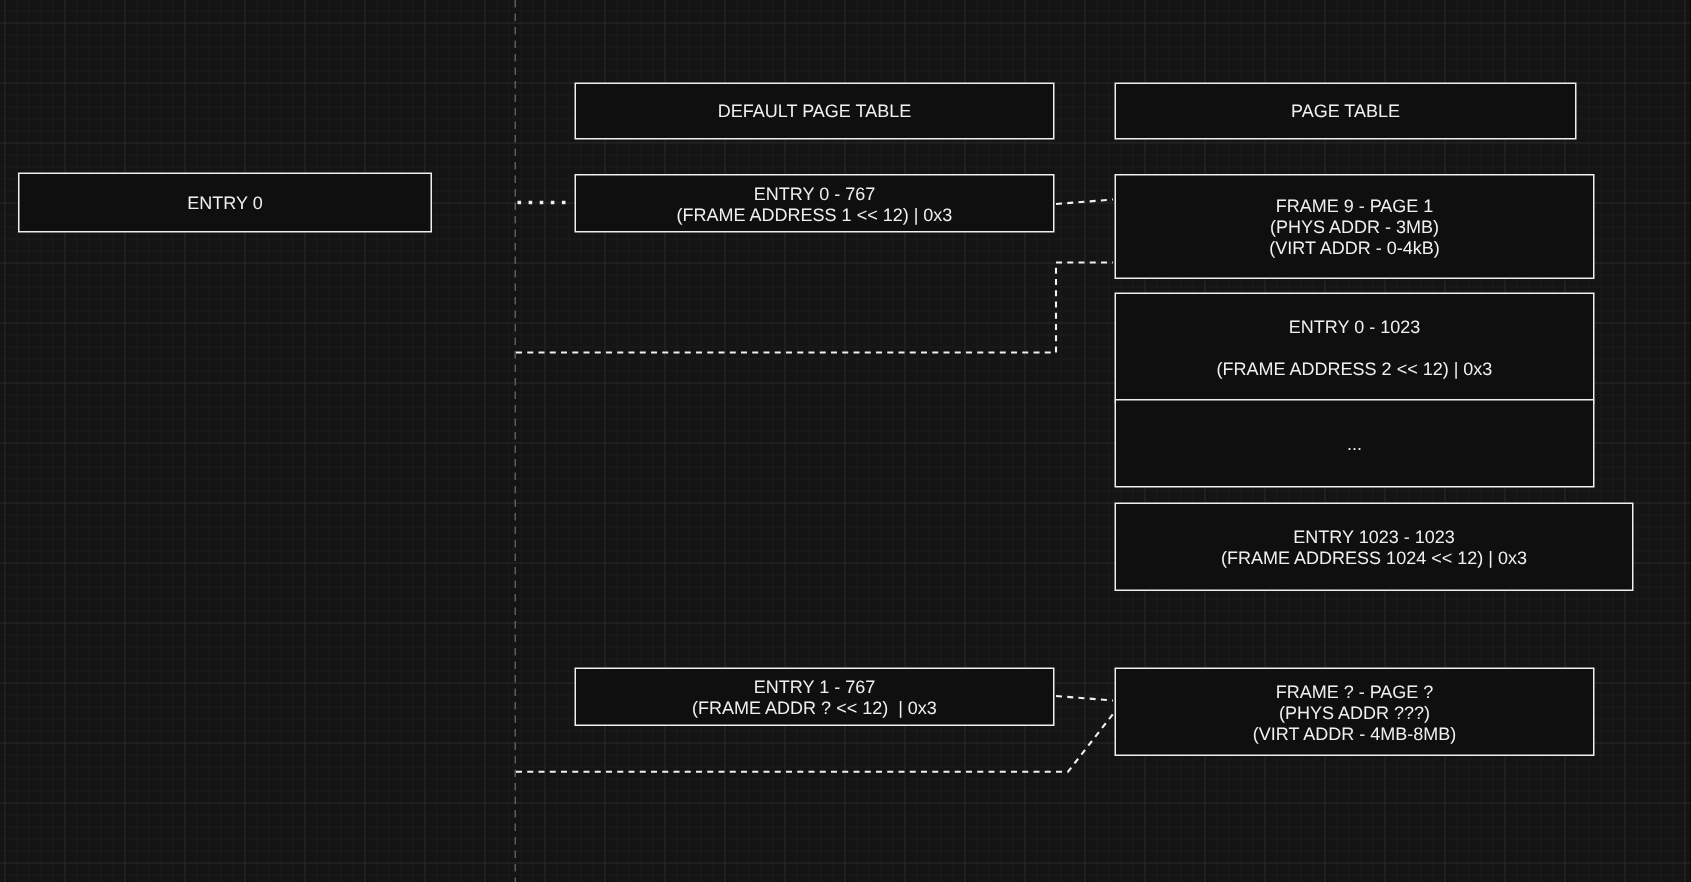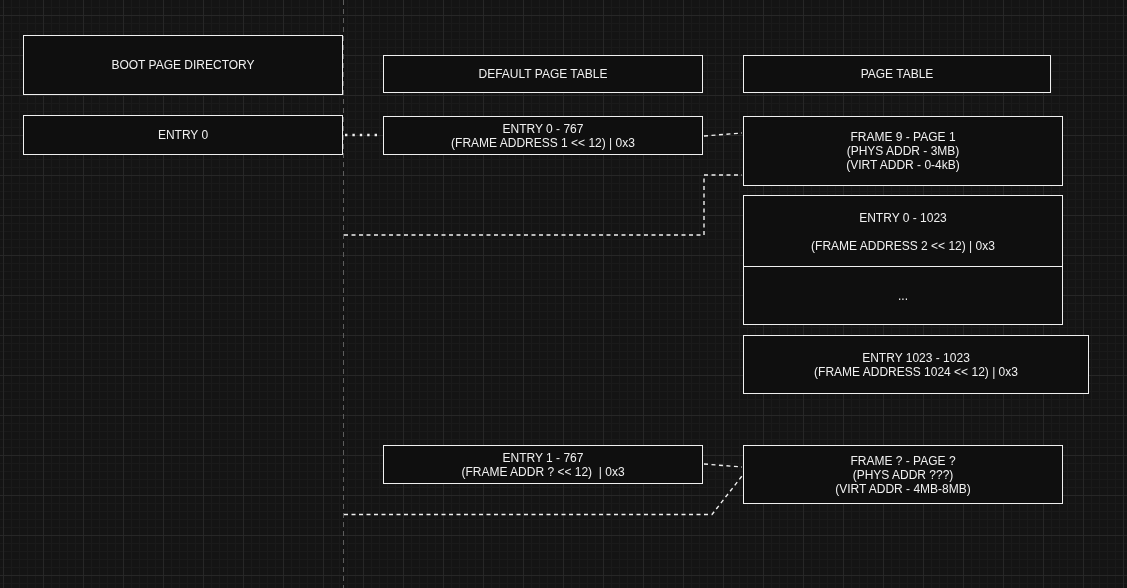--- a/index.html
+++ b/index.html
@@ -59,25 +59,22 @@
 
     <line x1="704" y1="136" x2="742" y2="133" stroke="var(--connector)" stroke-width="1.4" stroke-dasharray="4 3.5"></line>
 
     <polyline points="344,235 704,235 704,175 742,175" fill="none" stroke="var(--connector)" stroke-width="1.4" stroke-dasharray="4 3.5"></polyline>
 
     <line x1="704" y1="464" x2="742" y2="467" stroke="var(--connector)" stroke-width="1.4" stroke-dasharray="4 3.5"></line>
 
     <polyline points="344,514.5 712,514.5 742,476" fill="none" stroke="var(--connector)" stroke-width="1.4" stroke-dasharray="4 3.5"></polyline>
   </svg>
 
-  <div class="box" style="left:23px;top:35px;width:320px;height:60px">
-    <div class="line">BOOT PAGE DIRECTORY</div>
-  </div>
 
-  <div class="box" style="left:23px;top:115px;width:320px;height:40px">
+  <div class="box" style="left:12px;top:115px;width:276px;height:40px">
     <div class="line">ENTRY 0</div>
   </div>
 
 
 
   <div class="box" style="left:383px;top:55px;width:320px;height:38px">
     <div class="line">DEFAULT PAGE TABLE</div>
   </div>
 
   <div class="box" style="left:383px;top:116px;width:320px;height:39px">

